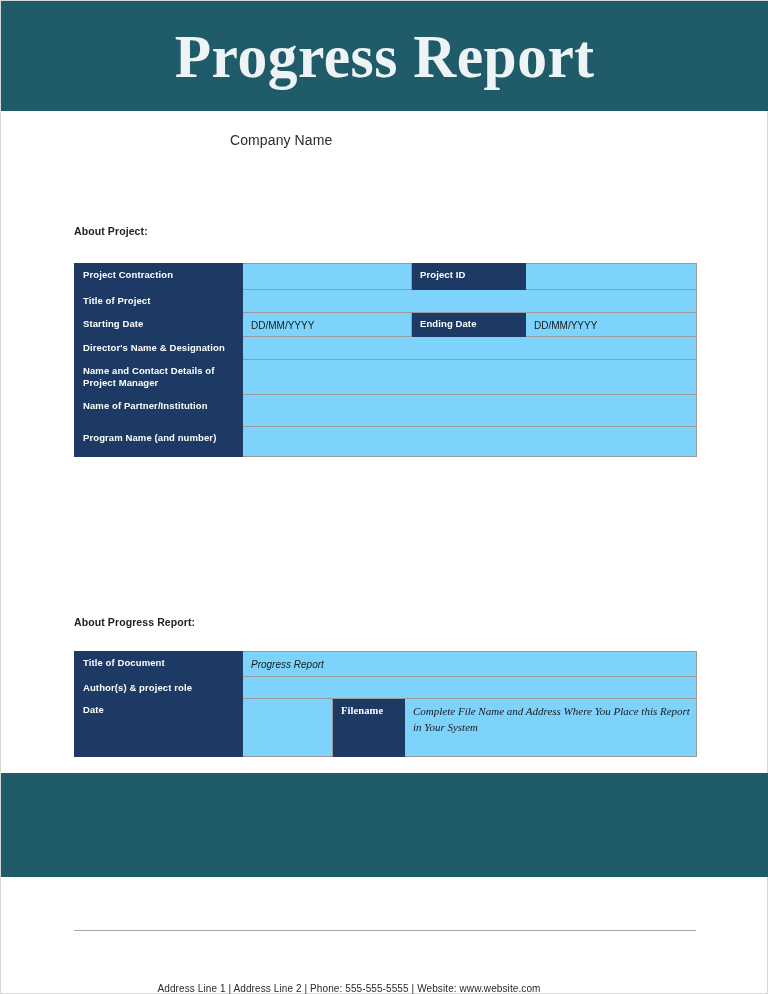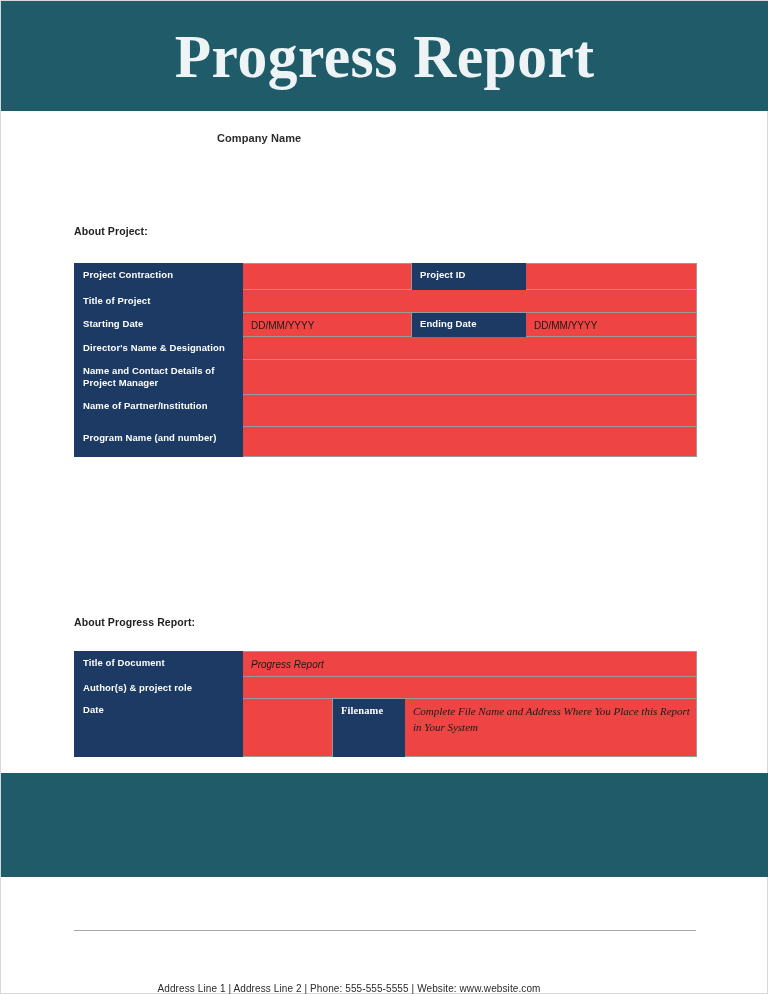--- a/index.html
+++ b/index.html
@@ -42,24 +42,24 @@
     line-height: 1;
     color: #eef4f5;
     letter-spacing: 0.5px;
     white-space: nowrap;
     transform: scaleX(0.96);
   }
 
   
   .company-name {
     position: absolute;
-    left: 216px;
+    left: 229px;
     top: 131px;
-    font-size: 11px;
-    font-weight: bold;
+    font-size: 14px;
+    font-weight: normal;
     color: #2c2c2c;
     letter-spacing: 0.1px;
   }
 
   
   .section-heading {
     position: absolute;
     font-size: 10.5px;
     font-weight: bold;
     color: #222222;
@@ -73,21 +73,21 @@
   .doc-table {
     position: absolute;
     border-collapse: collapse;
     table-layout: fixed;
     border: 1px solid #9a9a9a;
   }
   .doc-table td {
     border: 1px solid #9a9a9a;
     padding: 0;
     vertical-align: top;
-    background: #ef4444;
+    background: #7dd3fc;
   }
   .lbl {
     background: #1c3a63 !important;
     color: #ffffff;
     font-size: 9.5px;
     font-weight: bold;
     padding: 5px 0 4px 8px !important;
     line-height: 1.32;
     border-color: #1c3a63 !important;
     letter-spacing: 0.1px;

